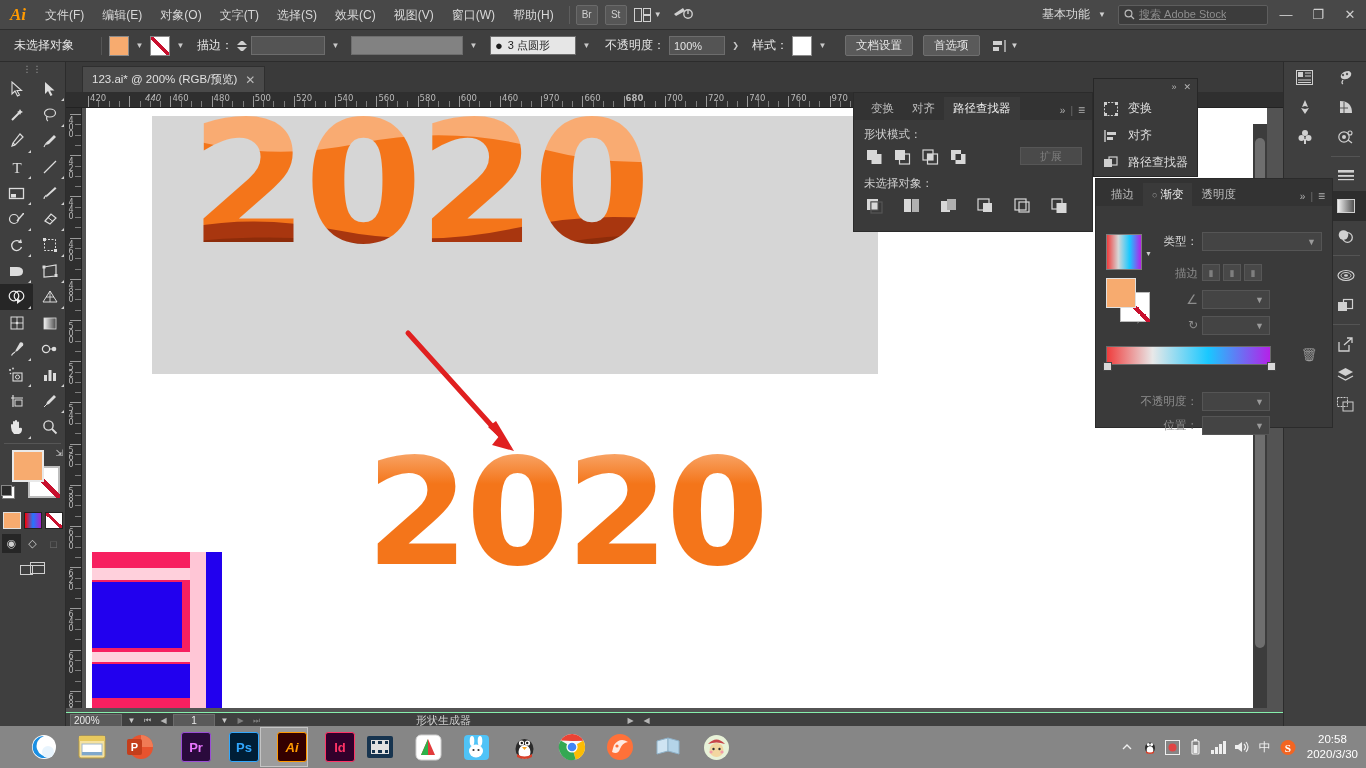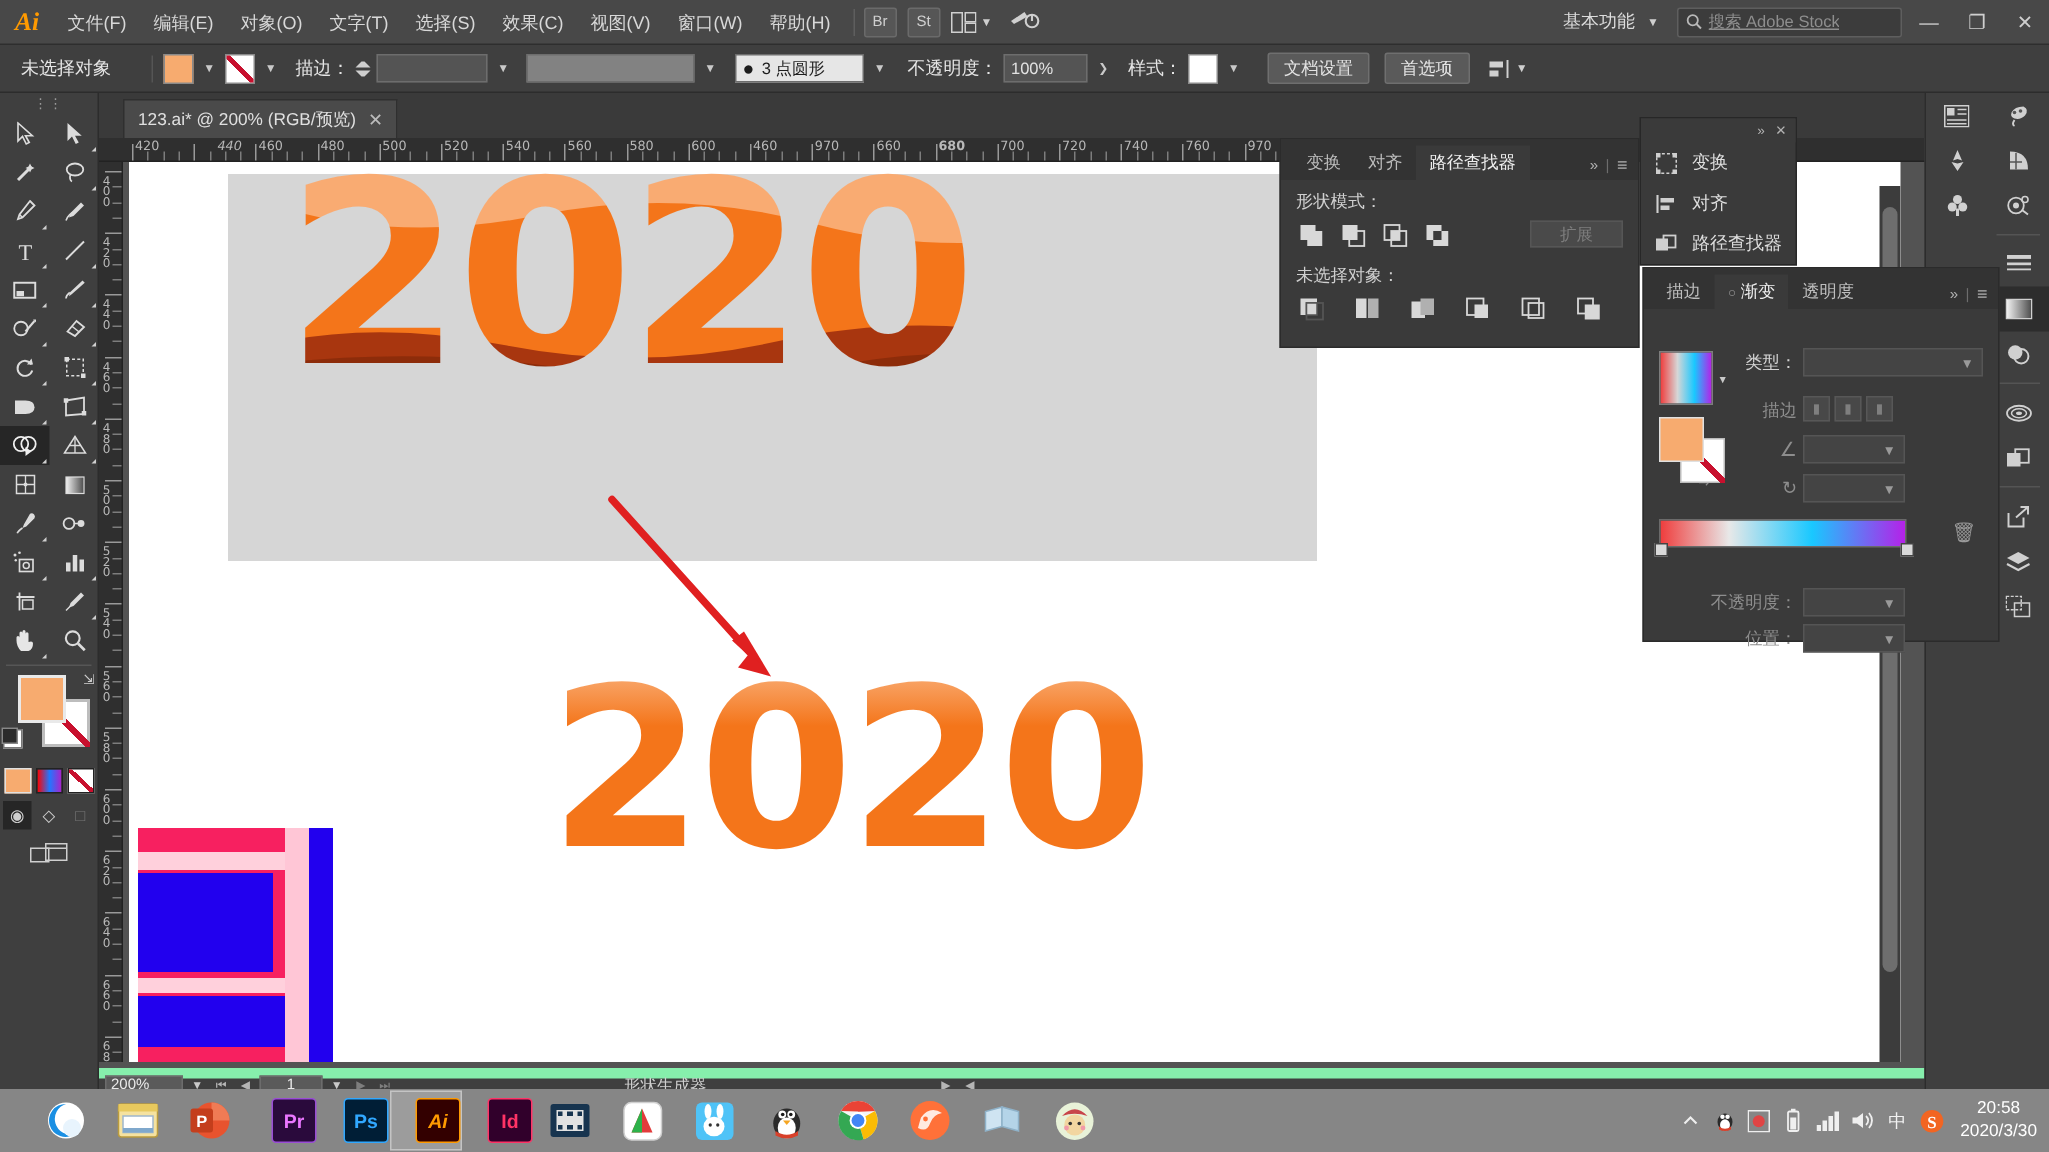--- a/index.html
+++ b/index.html
@@ -145,21 +145,21 @@
   
   .sb-v { position: absolute; right: 0; top: 16px; width: 14px; height: 600px; background: #3c3c3c; }
   .sb-h { position: absolute; left: 16px; bottom: 0; width: 1187px; height: 14px; background: #3c3c3c; }
   .sb-thumb-v { position: absolute; left: 2px; top: 14px; width: 10px; height: 510px; background: #6e6e6e; border-radius: 5px; }
   .sb-thumb-h { position: absolute; left: 14px; top: 2px; width: 1100px; height: 10px; background: #6e6e6e; border-radius: 5px; }
 
   
   .statusbar {
     position: absolute; left: 66px; top: 712px; width: 1217px; height: 16px;
     background: #3f3f3f; display: flex; align-items: center; gap: 3px; padding: 0 4px;
-    border-top: 7px solid #86efac; font-size: 10.5px; color: #d2d2d2;
+    border-top: 1px solid #86efac; font-size: 10.5px; color: #d2d2d2;
   }
   .zoomfield { width: 52px; height: 13px; background: #5a5a5a; border: 1px solid #6c6c6c; font-size: 10px;
     display:flex; align-items:center; padding-left:3px; color:#eaeaea;}
   .pgfield { width: 42px; height: 13px; background: #5a5a5a; border: 1px solid #6c6c6c; font-size: 10px;
     display:flex; align-items:center; justify-content:center; color:#eaeaea;}
   .navbtn { width: 13px; text-align:center; color:#b5b5b5; font-size:8px;}
   .statustool { margin-left: 150px; font-size: 11px; color: #cfcfcf; }
 
   
   .rdock { position: absolute; right: 0; top: 62px; width: 83px; height: 664px; background: #3f3f3f; border-left:1px solid #2c2c2c;}

